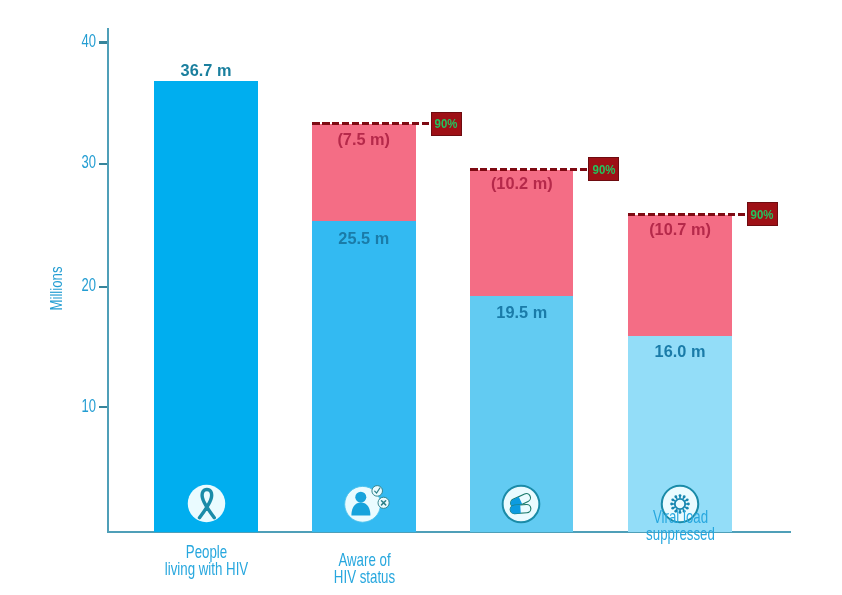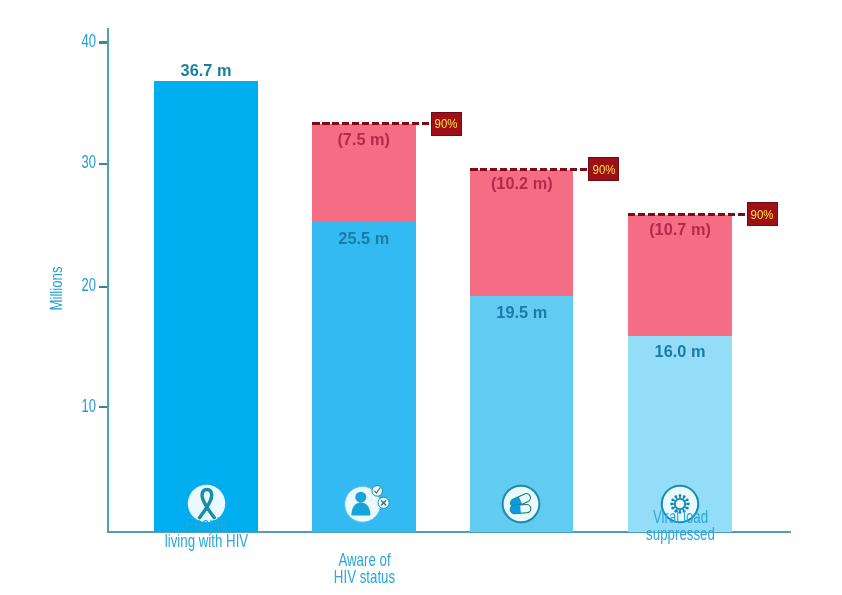--- a/index.html
+++ b/index.html
@@ -27,21 +27,21 @@
   .bar-gap-label{position:absolute;font-weight:bold;color:#B5294A;font-size:17px;
            line-height:17px;text-align:center;white-space:nowrap;
            transform:scaleX(.96);}
   .top-val{position:absolute;font-weight:bold;color:#1A7F9E;font-size:17px;
            line-height:17px;text-align:center;white-space:nowrap;
            transform:scaleX(.96);}
 
   
   .dash-line{position:absolute;height:3px;
              background:repeating-linear-gradient(to right,#7E0A13 0 7.5px,rgba(0,0,0,0) 7.5px 10px);}
-  .badge{position:absolute;background:#9E1016;color:#fde047;font-weight:normal;
+  .badge{position:absolute;background:#9E1016;color:#22c55e;font-weight:bold;
          font-size:13px;display:flex;align-items:center;justify-content:center;
          box-shadow:inset 0 0 0 1px #6E0B10;}
   .badge span{transform:scaleX(.88);display:block;line-height:13px;
               -webkit-font-smoothing:antialiased;}
 
   
   .cat-label{position:absolute;text-align:center;color:#27A7DE;font-size:18.6px;
              line-height:16.9px;white-space:nowrap;}
   .cat-label div{transform:scaleX(.715);}
 
@@ -147,21 +147,21 @@
           <circle cx="16.20" cy="27.95" r="1.45"></circle>
           <circle cx="13.05" cy="24.80" r="1.45"></circle>
           <circle cx="11.90" cy="20.50" r="1.45"></circle>
           <circle cx="13.05" cy="16.20" r="1.45"></circle>
           <circle cx="16.20" cy="13.05" r="1.45"></circle>
         </g>
       <circle cx="20.5" cy="20.5" r="5.3" fill="#EAFBFF" stroke="#1786B0" stroke-width="1.9"></circle>
     </svg>
   </div>
 
-  <div class="cat-label" style="left:131.3px;top:516px;width:151px">
+  <div class="cat-label" style="left:131.3px;top:544px;width:151px">
     <div>People</div>
       <div>living with HIV</div>
   </div>
   <div class="cat-label" style="left:289.3px;top:552px;width:151px">
     <div>Aware of</div>
       <div>HIV status</div>
   </div>
   <div class="cat-label" style="left:605.3px;top:509px;width:151px">
     <div>Viral load</div>
       <div>suppressed</div>

